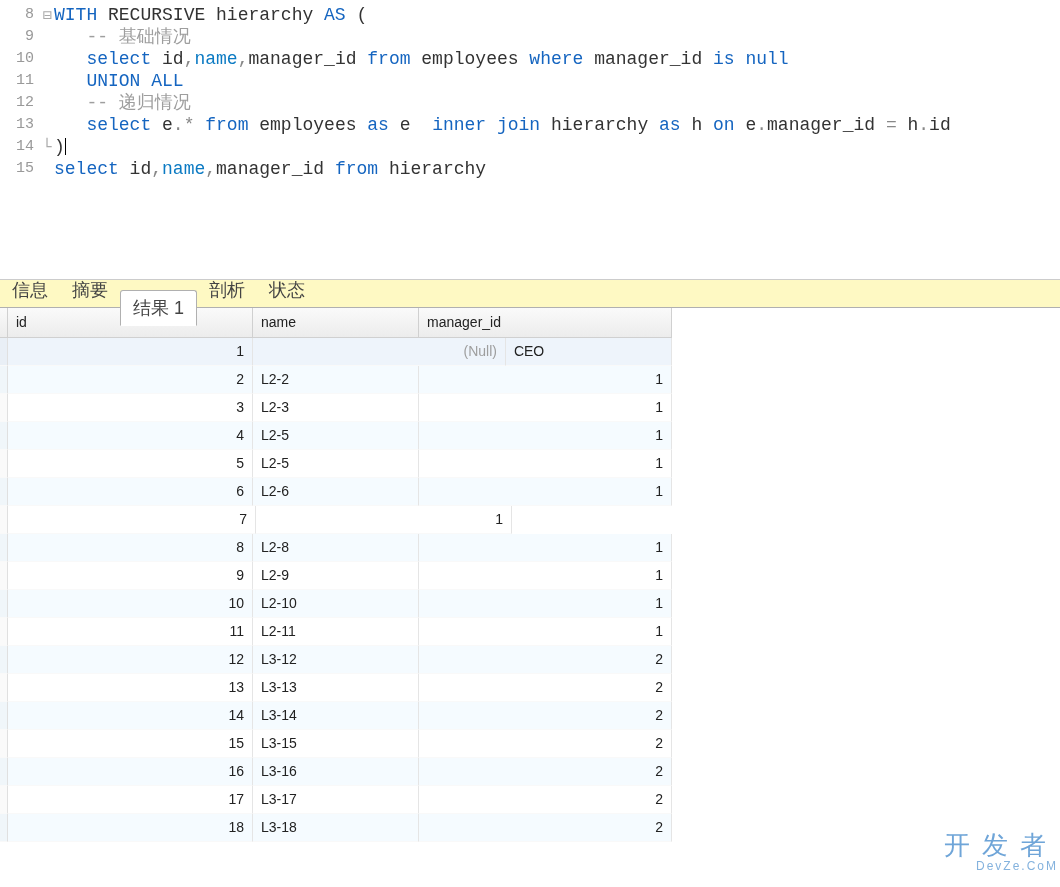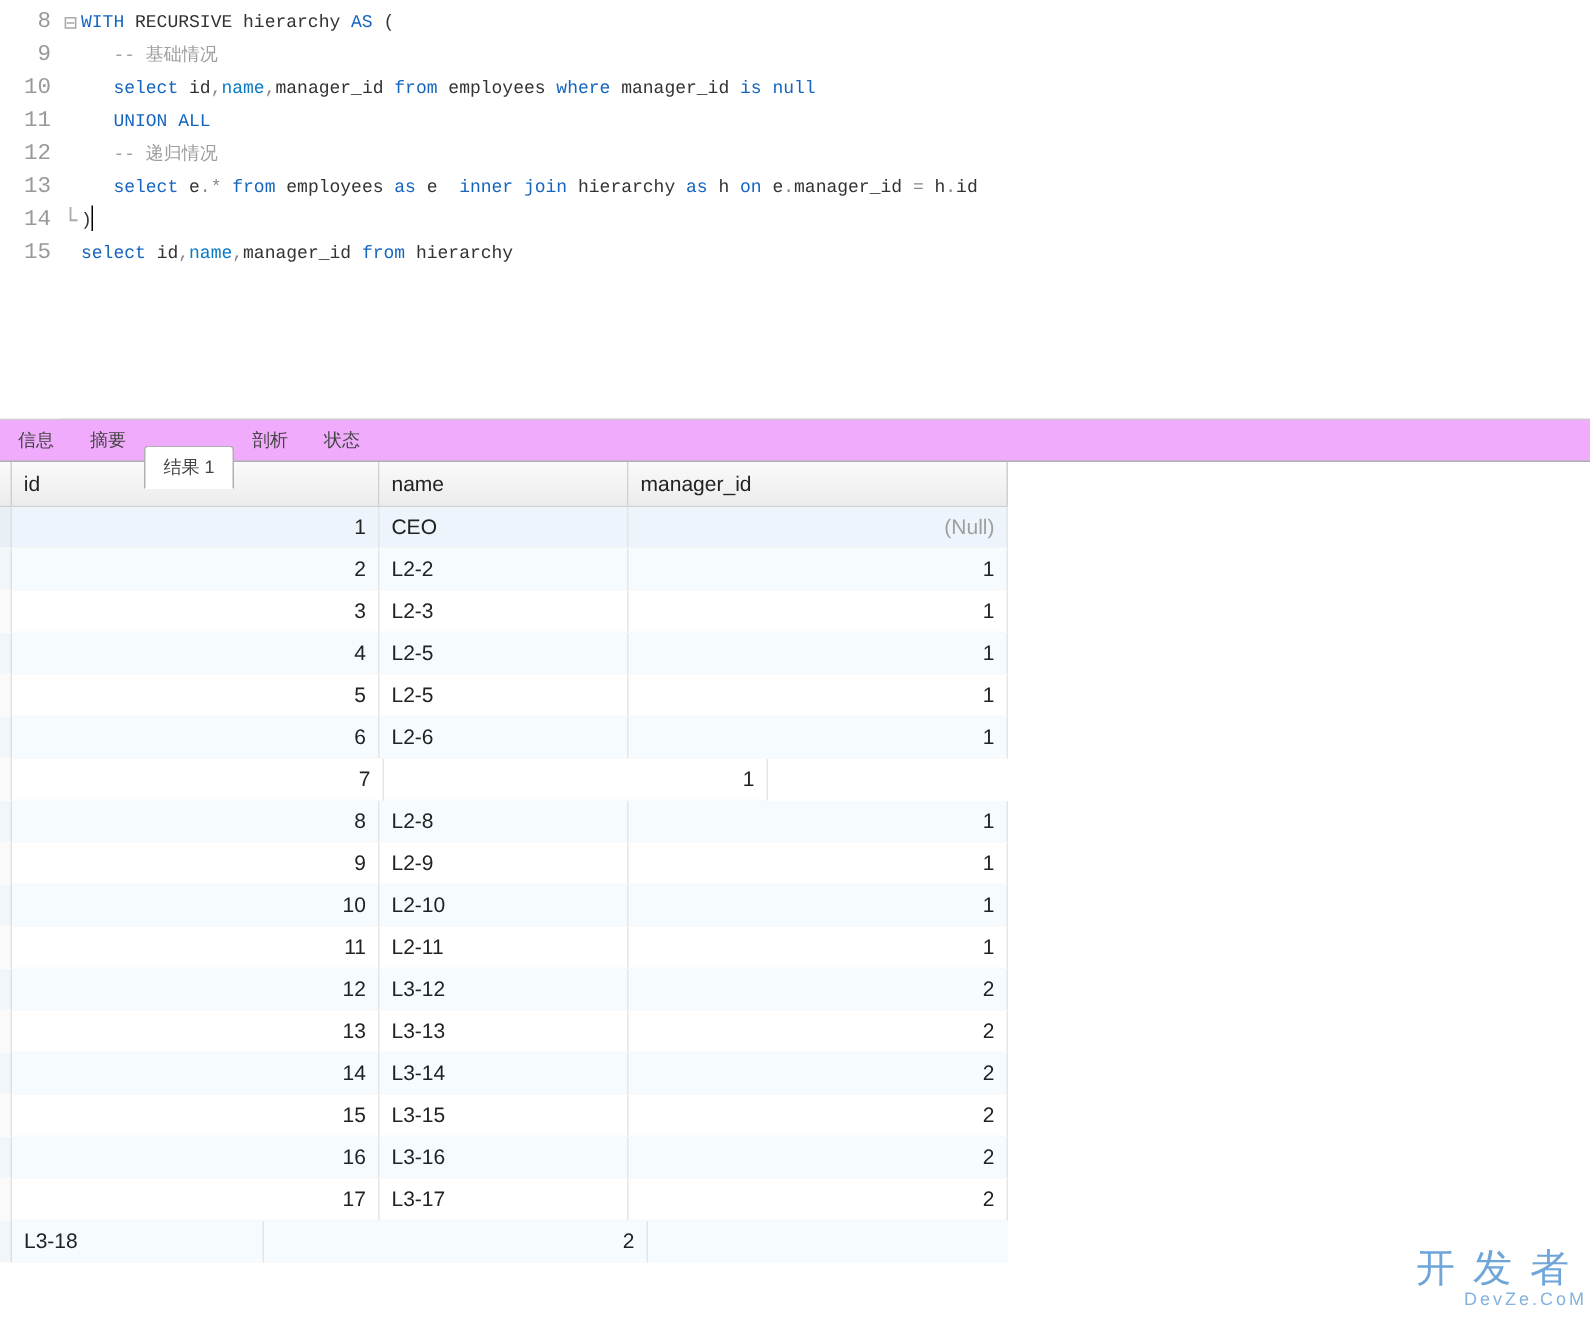--- a/index.html
+++ b/index.html
@@ -33,43 +33,43 @@
     color: #999;
     font-family: Consolas, monospace;
     font-size: 15px;
     line-height: 22px;
     padding: 4px 0;
   }
   .fold-col div { height: 22px; text-align: center; color: #aaa; }
   .code {
     flex: 1;
     font-family: Consolas, "Courier New", monospace;
-    font-size: 12px;
+    font-size: 18px;
     line-height: 22px;
     padding: 4px 0;
     white-space: pre;
     overflow: hidden;
   }
   .code .line { height: 22px; }
   .kw { color: #1565c0; }
   .ident { color: #0b7ac3; }
   .op { color: #888; }
   .comment { color: #9e9e9e; }
   .plain { color: #333; }
   .cursor { display:inline-block; width:0; border-left:1px solid #000; height:17px; vertical-align:middle; margin-bottom:2px;}
 
   .tabs {
     display: flex;
     align-items: flex-end;
     height: 28px;
     border-bottom: 1px solid #b0b0b0;
     padding-left: 0;
-    font-size: 12px;
+    font-size: 18px;
     color: #333;
-    background:#f0abfc;
+    background:#fef9c3;
   }
   .tab {
     padding: 5px 12px 5px 12px;
     cursor: pointer;
     color: #444;
   }
   .tab.active {
     border: 1px solid #b0b0b0;
     border-bottom: 1px solid #ffffff;
     background: #ffffff;
@@ -170,22 +170,22 @@
   <div class="grid-header">
     <div class="row-marker"></div>
     <div class="hcell col-id">id</div>
     <div class="hcell col-name">name</div>
     <div class="hcell col-mgr">manager_id</div>
   </div>
   <div class="grid-body" id="gridbody">
       <div class="row first">
         <div class="cell marker"></div>
         <div class="cell id">1</div>
+        <div class="cell mgr"><span class="nullval">(Null)</span></div>
         <div class="cell nm">CEO</div>
-        <div class="cell mgr"><span class="nullval">(Null)</span></div>
       </div>
       <div class="row alt">
         <div class="cell marker"></div>
         <div class="cell id">2</div>
         <div class="cell nm">L2-2</div>
         <div class="cell mgr">1</div>
       </div>
       <div class="row">
         <div class="cell marker"></div>
         <div class="cell id">3</div>
@@ -270,20 +270,21 @@
         <div class="cell mgr">2</div>
       </div>
       <div class="row">
         <div class="cell marker"></div>
         <div class="cell id">17</div>
         <div class="cell nm">L3-17</div>
         <div class="cell mgr">2</div>
       </div>
       <div class="row alt">
         <div class="cell marker"></div>
+        <div class="cell id">18</div>
         <div class="cell nm">L3-18</div>
         <div class="cell mgr">2</div>
       </div>
     </div>
 </div>
 
 <div class="watermark">
   <div class="l1">开发者</div>
   <div class="l2">DevZe.CoM</div>
 </div>

